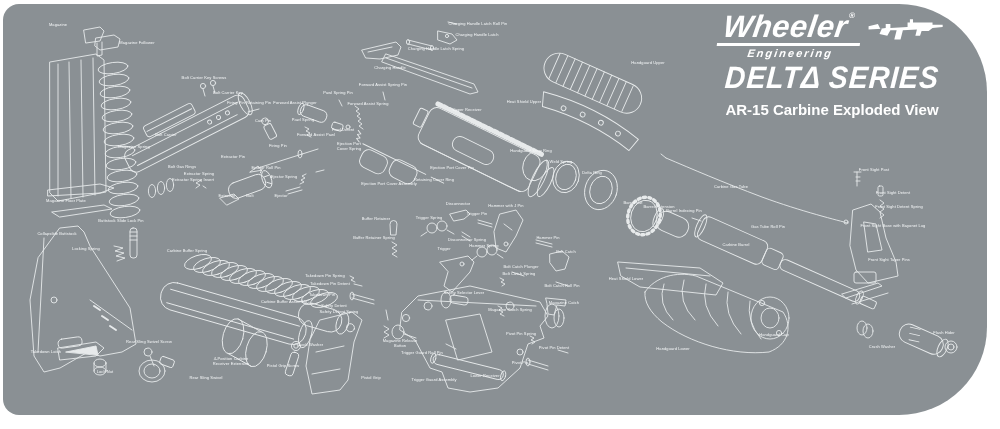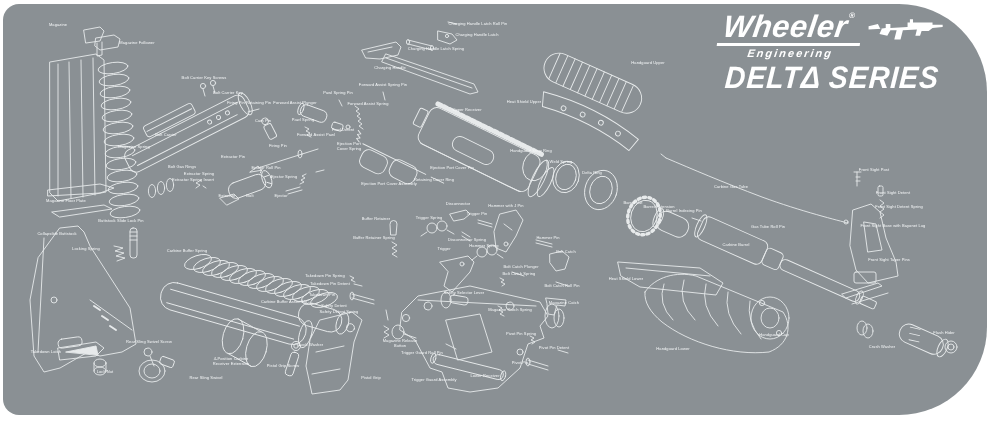--- a/index.html
+++ b/index.html
@@ -470,14 +470,15 @@
     <div class="brand-row">
       <div class="wheeler-wrap">
         <div class="wheeler"><span>Wheeler</span><span class="reg">®</span></div>
         <div class="engineering">Engineering</div>
       </div>
       <svg class="rifle-icon" viewBox="0 0 100 40">
         <path fill="#ffffff" d="M2 14 L14 11 L17 17 L24 16 L24 11 L30 11 L30 16 L52 15 L52 9 L55 9 L55 5 L59 5 L59 9 L84 9 L84 12 L97 12 L97 15 L84 16 L79 20 L70 20 L68 26 L62 26 L64 18 L46 19 L43 31 L35 31 L38 19 L30 19 L26 26 L16 24 L19 17 L2 18 Z"></path>
       </svg>
     </div>
     <div class="delta">DELTΔ SERIES</div>
+    <div class="subtitle">AR-15 Carbine Exploded View</div>
   </div>
 </div>
 
 </body></html>

